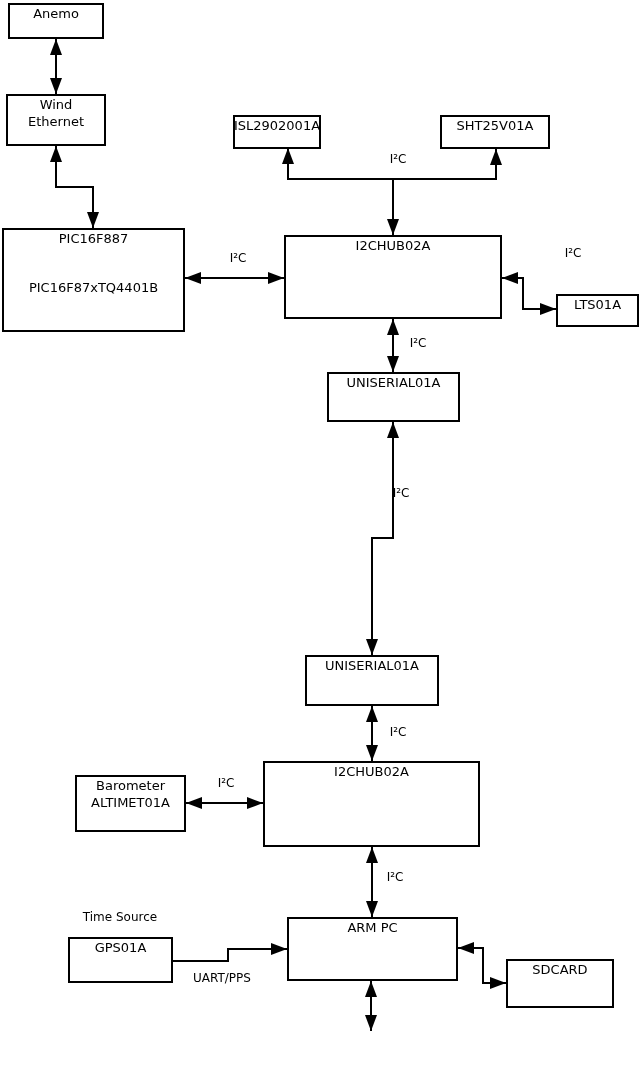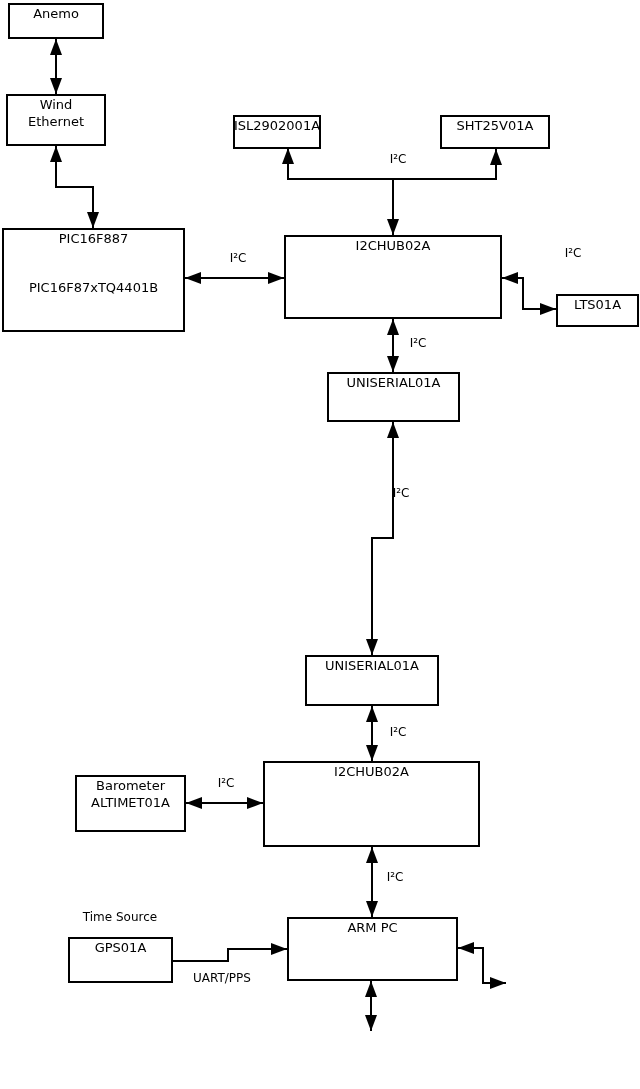--- a/index.html
+++ b/index.html
@@ -202,20 +202,23 @@
   </div>
 
   <div class="box" data-name="box-gps">
     <span data-name="box-gps-label">GPS01A</span>
   </div>
 
   <div class="box" data-name="box-armpc">
     <span data-name="box-armpc-label">ARM PC</span>
   </div>
 
+  <div class="box" data-name="box-sdcard">
+    <span data-name="box-sdcard-label">SDCARD</span>
+  </div>
 
 
   <span class="lbl" data-name="label-i2c-top-bus">I²C</span>
   <span class="lbl" data-name="label-i2c-pic-hub1">I²C</span>
   <span class="lbl" data-name="label-i2c-hub1-lts">I²C</span>
   <span class="lbl" data-name="label-i2c-hub1-uniserial1">I²C</span>
   <span class="lbl" data-name="label-i2c-long-link">I²C</span>
   <span class="lbl" data-name="label-i2c-uniserial2-hub2">I²C</span>
   <span class="lbl" data-name="label-i2c-baro-hub2">I²C</span>
   <span class="lbl" data-name="label-i2c-hub2-armpc">I²C</span>

